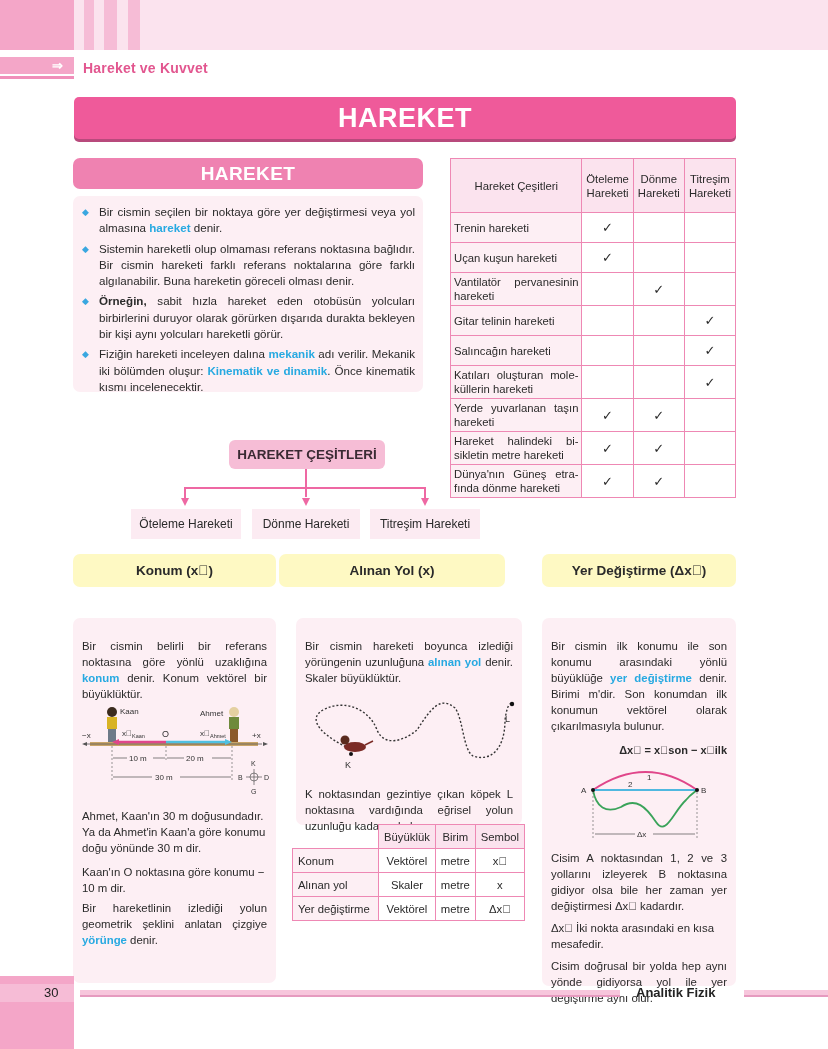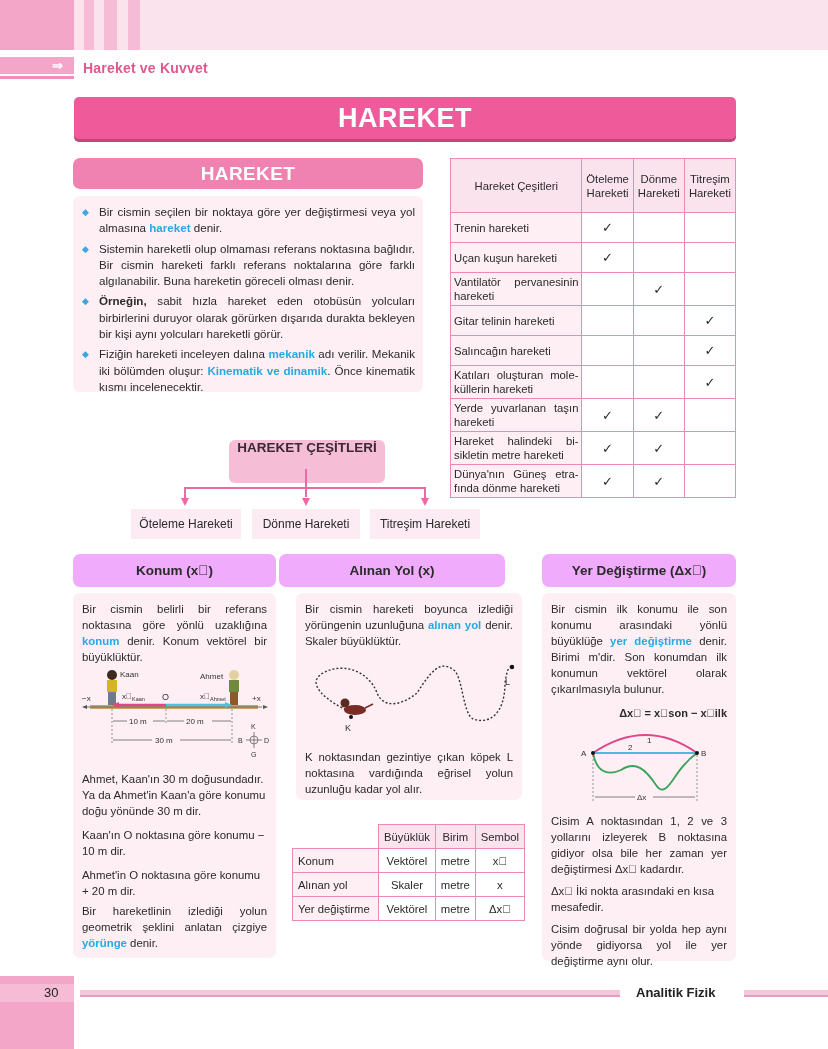--- a/index.html
+++ b/index.html
@@ -12,47 +12,47 @@
 
   .chapter-bar { position: absolute; left: 0; top: 57px; width: 74px; height: 17px; background: #f4a6c8; }
   .chapter-bar-line { position: absolute; left: 0; top: 76px; width: 74px; height: 3px; background: #f08fba; }
   .chapter-arrow { position: absolute; left: 52px; top: 58px; color: #fff; font-size: 13px; line-height: 15px; font-weight: bold; }
   .chapter-title { position: absolute; left: 83px; top: 60px; font-size: 14px; font-weight: bold; color: #e2568f; letter-spacing: 0.2px; }
 
   .main-banner { position: absolute; left: 74px; top: 97px; width: 662px; height: 42px; background: #ef5a9a; border-radius: 5px; box-shadow: 0 3px 0 #b84a7c; display:flex; align-items:center; justify-content:center; }
   .main-banner span { color: #fff; font-size: 27px; font-weight: bold; letter-spacing: 0.5px; }
 
   .panel { position: absolute; background: #fdeff4; border-radius: 7px; }
-  .panel-header { position: absolute; background: #f0abfc; border-radius: 7px; display:flex; align-items:center; justify-content:center; }
+  .panel-header { position: absolute; background: #fef9c3; border-radius: 7px; display:flex; align-items:center; justify-content:center; }
   .panel-header span { font-weight: bold; }
 
   .hareket-header { left: 73px; top: 158px; width: 350px; height: 31px; background: #ef82b1; }
   .hareket-header span { color: #fff; font-size: 19px; letter-spacing: 0.4px; }
   .hareket-body { left: 73px; top: 196px; width: 350px; height: 196px; padding: 8px 8px 0 8px; }
   .bullet { position: relative; padding-left: 18px; font-size: 11.6px; line-height: 16.3px; text-align: justify; margin-bottom: 4px; }
   .bullet::before { content: "\25C6"; position: absolute; left: 1px; top: 0; color: #3aa7e0; font-size: 9px; }
   .hl { color: #27a9e1; font-weight: bold; }
   .b { font-weight: bold; }
 
   table.types { position: absolute; left: 450px; top: 158px; width: 286px; border-collapse: collapse; font-size: 11.3px; }
   table.types td, table.types th { border: 1.5px solid #ee88b4; }
   table.types th { background: #fbe3ee; font-weight: normal; line-height: 14px; padding: 2px; text-align: center; }
   table.types td { background: #fff; }
   table.types td.lbl { background: #fdeff4; padding: 2px 3px; line-height: 14px; text-align: justify; }
   table.types td.chk { text-align: center; font-size: 13px; width: 52px; }
 
-  .cesit-title { position: absolute; left: 229px; top: 440px; width: 156px; height: 43px; background: #f6bdd6; border-radius: 6px; display:flex; justify-content:center; }
+  .cesit-title { position: absolute; left: 229px; top: 440px; width: 156px; height: 29px; background: #f6bdd6; border-radius: 6px; display:flex; align-items:center; justify-content:center; }
   .cesit-title span { font-size: 13.5px; font-weight: bold; color: #3a2a33; }
   .tree-line { position: absolute; background: #ee68a3; }
   .tree-arrow { position: absolute; width: 0; height: 0; border-left: 4px solid transparent; border-right: 4px solid transparent; border-top: 8px solid #ee68a3; }
   .cesit-box { position: absolute; top: 509px; height: 30px; background: #fcebf2; display:flex; align-items:center; justify-content:center; font-size: 12px; }
 
   .sec-header { height: 33px; top: 554px; }
   .sec-header span { font-size: 13.5px; color: #2a2a2a; }
-  .sec-body { top: 593px; font-size: 11.4px; line-height: 16px; padding: 8px 9px; }
+  .sec-body { top: 618px; font-size: 11.4px; line-height: 16px; padding: 20px 9px; }
 
   table.summary { position: absolute; left: 292px; top: 824px; border-collapse: collapse; font-size: 11.3px; }
   table.summary td, table.summary th { border: 1.5px solid #ee88b4; height: 24px; }
   table.summary th { background: #fbe3ee; font-weight: normal; padding: 0 5px; }
   table.summary td { text-align: center; background: #fff; padding: 0 5px; }
   table.summary td.lbl { text-align: left; background: #fdeff4; width: 86px; }
   table.summary th.blank { border: none; background: transparent; }
 
   .footer-block { position: absolute; left: 0; top: 976px; width: 74px; height: 73px; background: #f4a6c8; }
   .footer-num-bg { position: absolute; left: 0; top: 984px; width: 74px; height: 18px; background: #f6bcd6; }
@@ -215,21 +215,20 @@
       <line x1="172" y1="65" x2="172" y2="81" stroke="#555" stroke-width="0.7"></line>
       <line x1="164" y1="73" x2="180" y2="73" stroke="#555" stroke-width="0.7"></line>
       <text x="169" y="62" font-size="7" fill="#333">K</text>
       <text x="169" y="90" font-size="7" fill="#333">G</text>
       <text x="156" y="76" font-size="7" fill="#333">B</text>
       <text x="182" y="76" font-size="7" fill="#333">D</text>
     </g>
   </svg>
   <p style="margin-top:4px;">Ahmet, Kaan'ın 30 m doğusundadır. Ya da Ahmet'in Kaan'a göre konumu doğu yönünde 30 m dir.</p>
   <p style="margin-top:8px;">Kaan'ın O noktasına göre konumu − 10 m dir.</p>
-  <p style="margin-top:8px;">Ahmet'in O noktasına göre konumu + 20 m dir.</p>
   <p style="margin-top:4px;text-align:justify;"><span>Bir hareketlinin izlediği yolun geometrik şeklini anlatan çizgiye </span><span class="hl">yörünge</span><span> denir.</span></p>
 </div>
 
 <div class="panel panel-header sec-header" style="left:279px;width:226px;">
   <span>Alınan Yol (x)</span>
 </div>
 <div class="panel sec-body" style="left:296px;width:226px;height:207px;">
   <p style="text-align:justify;"><span>Bir cismin hareketi boyunca izlediği yörüngenin uzunluğuna </span><span class="hl">alınan yol</span><span> denir. Skaler büyüklüktür.</span></p>
   <svg width="210" height="90" viewBox="0 0 210 90" style="display:block;margin-top:4px;">
     <path d="M48,60 C20,48 0,30 18,20 C40,8 65,20 72,40 C80,58 100,50 112,40 C125,20 135,5 150,18 C158,28 158,60 168,66 C185,72 200,60 200,30 C202,15 205,12 208,14" fill="none" stroke="#333" stroke-width="1.4" stroke-dasharray="2,2"></path>

